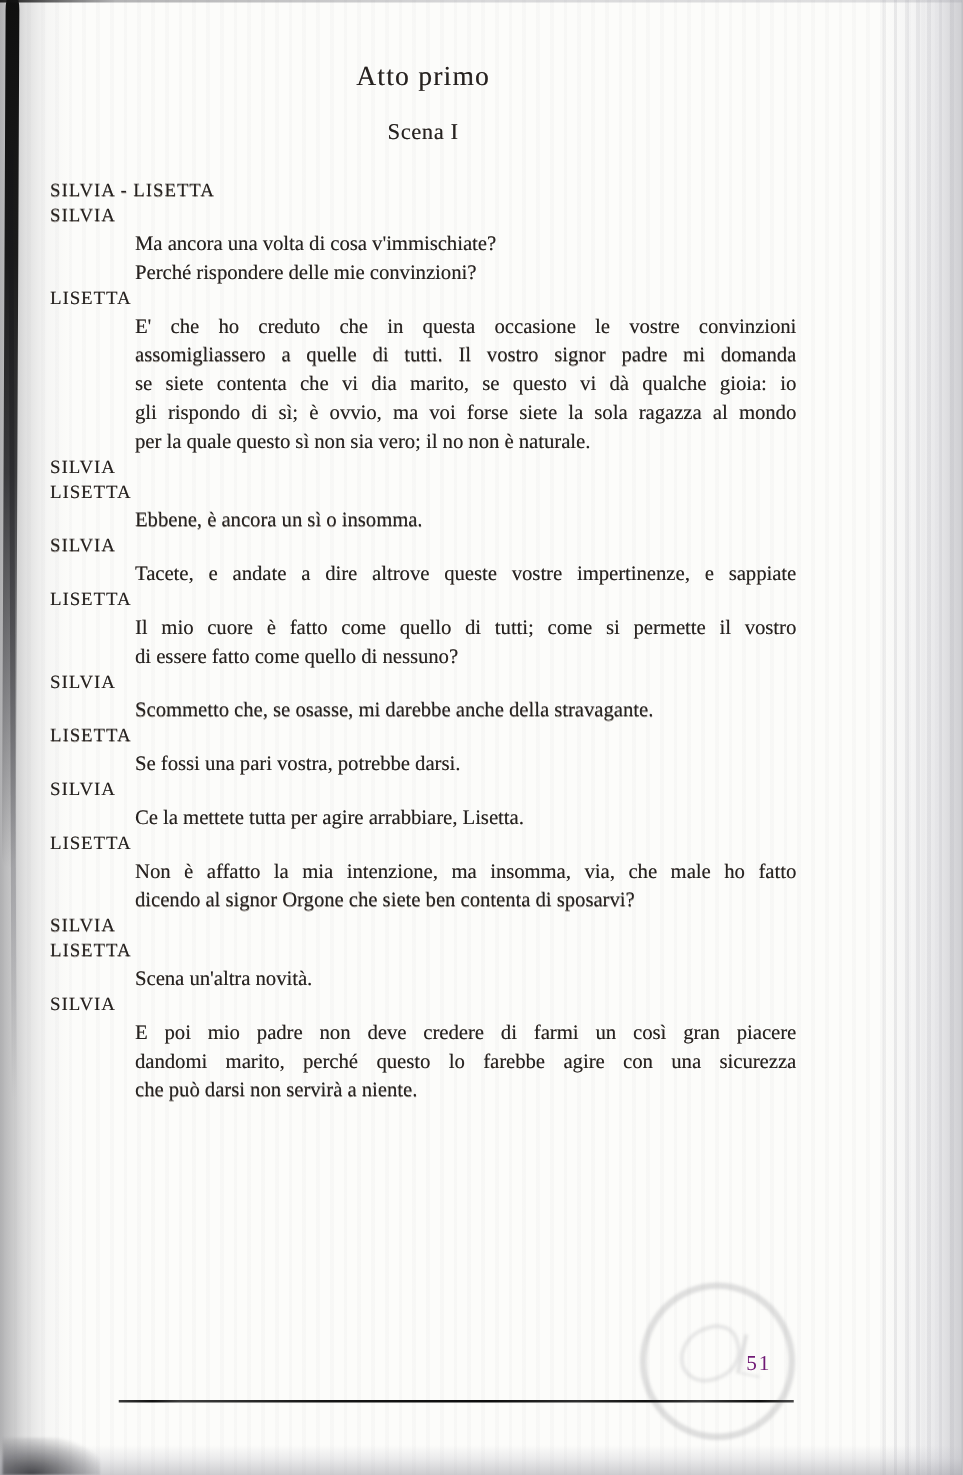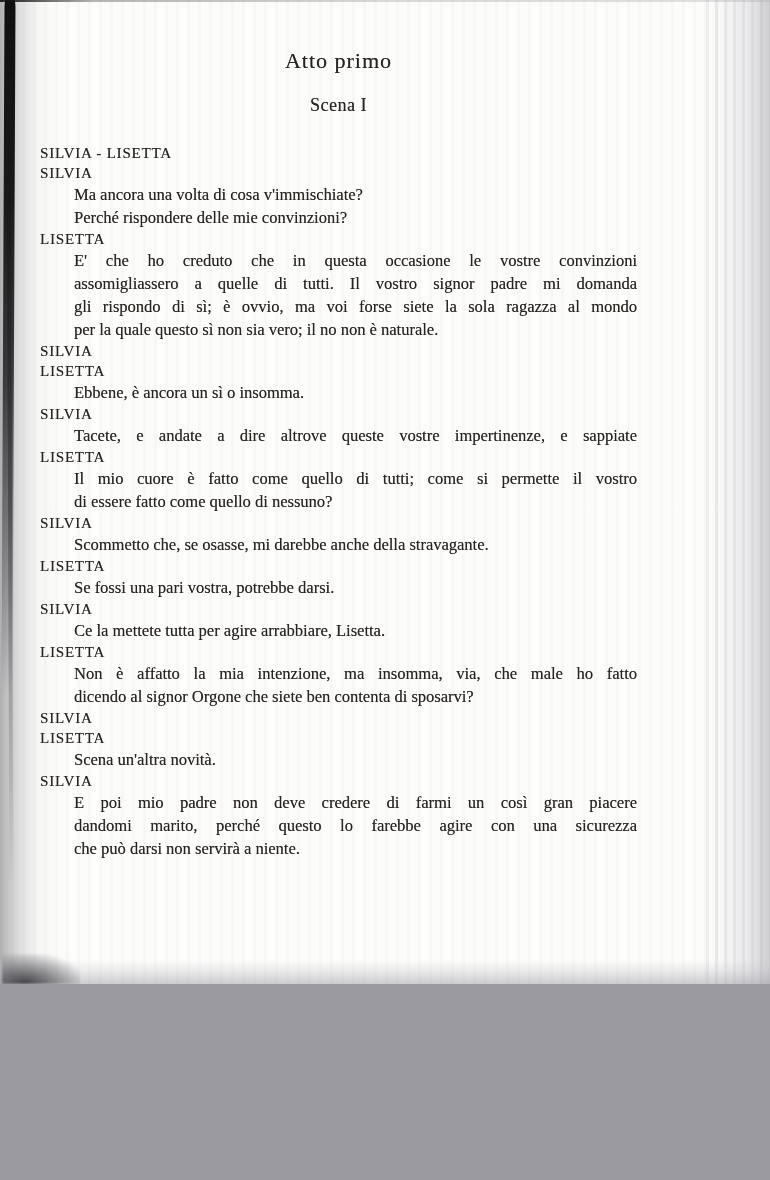--- a/index.html
+++ b/index.html
@@ -1,18 +1,18 @@
 <!DOCTYPE html>
 <html><head>
 <meta charset="utf-8">
 <style>
   html,body{margin:0;padding:0;background:#9a9aa0;}
   #page{
     position:relative;
-    width:770px;height:984px;
+    width:770px;height:1180px;
     background:#fcfcfa;
     overflow:hidden;
     font-family:"Liberation Serif","DejaVu Serif",serif;
   }
   
   .paper-texture{
     position:absolute;inset:0;
     background:repeating-linear-gradient(90deg, rgba(120,120,130,0.035) 0 3px, transparent 3px 11px);
     pointer-events:none;
   }
@@ -82,21 +82,21 @@
     margin:0 0 18px 0;
   }
   .scene-heading{
     font-size:18px;line-height:26px;letter-spacing:0.5px;
     margin:0 0 25px 0;
     text-align:center;
   }
   .chars-line, .speaker{
     font-size:15px;line-height:20px;letter-spacing:0.8px;
   }
-  .speech{margin-left:34px;}
+  .speech{margin-left:68px;}
   .ln{
     font-size:16.5px;line-height:23px;
   }
   .ln.j{
     text-align:justify;
     text-align-last:justify;
   }
   .footnote-rule{
     position:absolute;left:95px;top:1120px;width:540px;height:2px;
     background:linear-gradient(to right,#3a3a3a 0%,#111 5%,#3d3d3d 9%,#151515 30%,#0d0d0d 55%,#2e2e2e 68%,#111 78%,#3a3a3a 86%,#0f0f0f 95%,#4a4a4a 100%);
@@ -133,20 +133,21 @@
         <div class="ln">Ma ancora una volta di cosa v'immischiate?</div>
         <div class="ln">Perché rispondere delle mie convinzioni?</div>
       </div>
     </div>
 
     <div class="entry">
       <div class="speaker">LISETTA</div>
       <div class="speech">
         <div class="ln j">E' che ho creduto che in questa occasione le vostre convinzioni</div>
         <div class="ln j">assomigliassero a quelle di tutti. Il vostro signor padre mi domanda</div>
+        <div class="ln j">se siete contenta che vi dia marito, se questo vi dà qualche gioia: io</div>
         <div class="ln j">gli rispondo di sì; è ovvio, ma voi forse siete la sola ragazza al mondo</div>
         <div class="ln">per la quale questo sì non sia vero; il no non è naturale.</div>
       </div>
     </div>
 
     <div class="entry">
       <div class="speaker">SILVIA</div>
     </div>
 
     <div class="entry">

